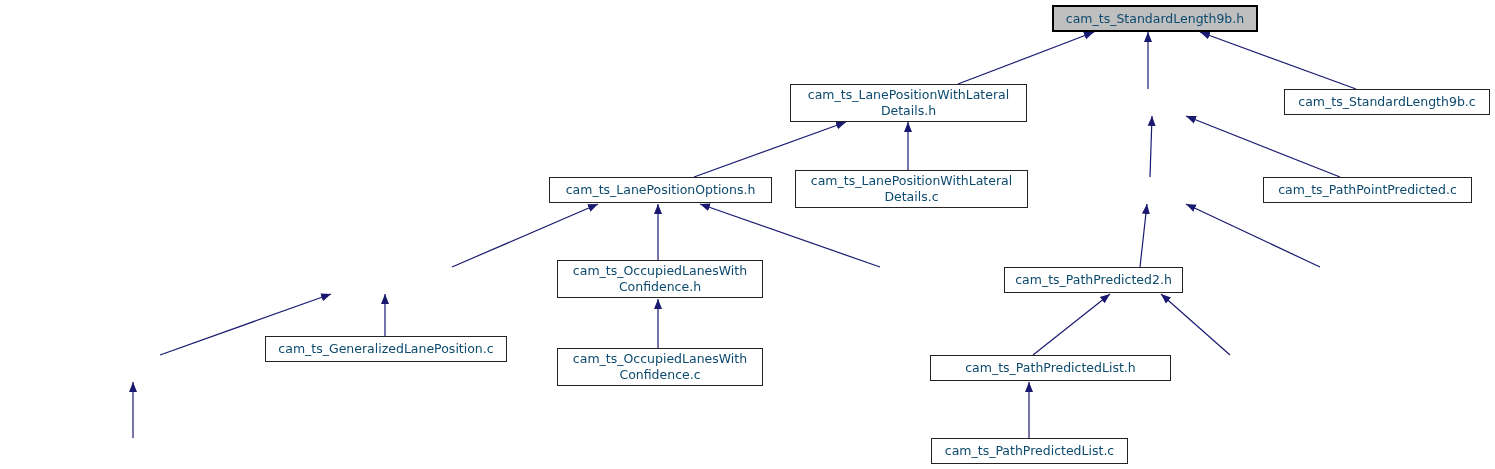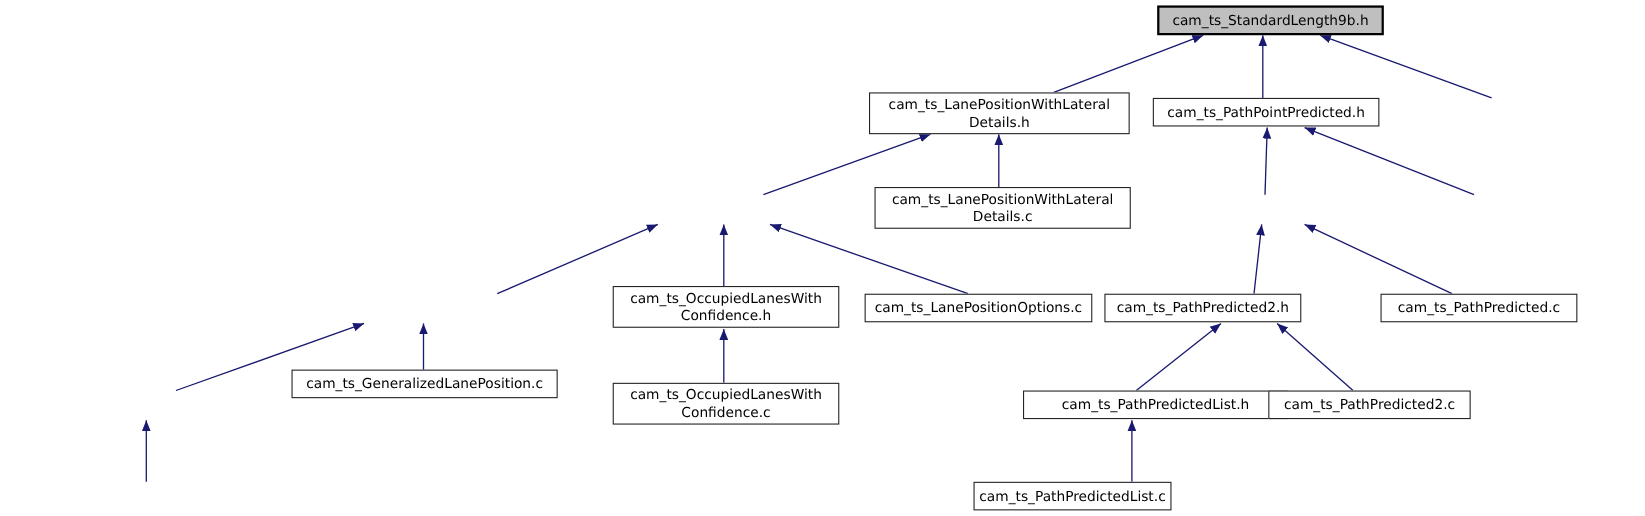--- a/index.html
+++ b/index.html
@@ -15,21 +15,21 @@
     position: absolute;
     left: 0; top: 0;
     width: 1495px; height: 469px;
   }
   .edges line { stroke: #191970; stroke-width: 1.2; }
   .node {
     position: absolute;
     box-sizing: border-box;
     background: #ffffff;
     border: 1px solid #242424;
-    color: #000000;
+    color: #0c4a6e;
     font-size: 12.5px;
     line-height: 16px;
     display: flex;
     align-items: center;
     justify-content: center;
     text-align: center;
     white-space: pre-line;
     cursor: pointer;
   }
   .node.current {
@@ -65,28 +65,27 @@
     <line x1="1140" y1="267" x2="1147" y2="204" marker-end="url(#arrow)"></line>
     <line x1="1320" y1="267" x2="1186" y2="204" marker-end="url(#arrow)"></line>
     <line x1="1033" y1="355" x2="1110" y2="294" marker-end="url(#arrow)"></line>
     <line x1="1230" y1="355" x2="1161" y2="294" marker-end="url(#arrow)"></line>
     <line x1="1029" y1="438" x2="1029" y2="382" marker-end="url(#arrow)"></line>
   </svg>
 
   <div class="node current" style="left:1052px;top:5px;width:206px;height:27px">cam_ts_StandardLength9b.h</div>
   <div class="node" style="left:790px;top:84px;width:237px;height:38px">cam_ts_LanePositionWithLateral
 Details.h</div>
-  <div class="node" style="left:1048px;top:89px;width:206px;height:26px">cam_ts_PathPointPredicted.h</div>
+  <div class="node" style="left:1284px;top:89px;width:206px;height:26px">cam_ts_StandardLength9b.c</div>
+  <div class="node" style="left:549px;top:177px;width:223px;height:26px">cam_ts_LanePositionOptions.h</div>
   <div class="node" style="left:795px;top:170px;width:233px;height:38px">cam_ts_LanePositionWithLateral
 Details.c</div>
+  <div class="node" style="left:1263px;top:177px;width:209px;height:26px">cam_ts_PathPointPredicted.c</div>
   <div class="node" style="left:557px;top:260px;width:206px;height:38px">cam_ts_OccupiedLanesWith
 Confidence.h</div>
-  <div class="node" style="left:786px;top:267px;width:207px;height:26px">cam_ts_LanePositionOptions.c</div>
   <div class="node" style="left:1004px;top:267px;width:179px;height:26px">cam_ts_PathPredicted2.h</div>
-  <div class="node" style="left:1255px;top:267px;width:179px;height:26px">cam_ts_PathPredicted.c</div>
   <div class="node" style="left:265px;top:336px;width:242px;height:26px">cam_ts_GeneralizedLanePosition.c</div>
   <div class="node" style="left:557px;top:348px;width:206px;height:38px">cam_ts_OccupiedLanesWith
 Confidence.c</div>
   <div class="node" style="left:930px;top:355px;width:241px;height:26px">cam_ts_PathPredictedList.h</div>
-  <div class="node" style="left:1153px;top:355px;width:184px;height:26px">cam_ts_PathPredicted2.c</div>
-  <div class="node" style="left:885px;top:438px;width:180px;height:26px">cam_ts_PathPredictedList.c</div>
+  <div class="node" style="left:931px;top:438px;width:197px;height:26px">cam_ts_PathPredictedList.c</div>
 
 </div>
 
 </body></html>

